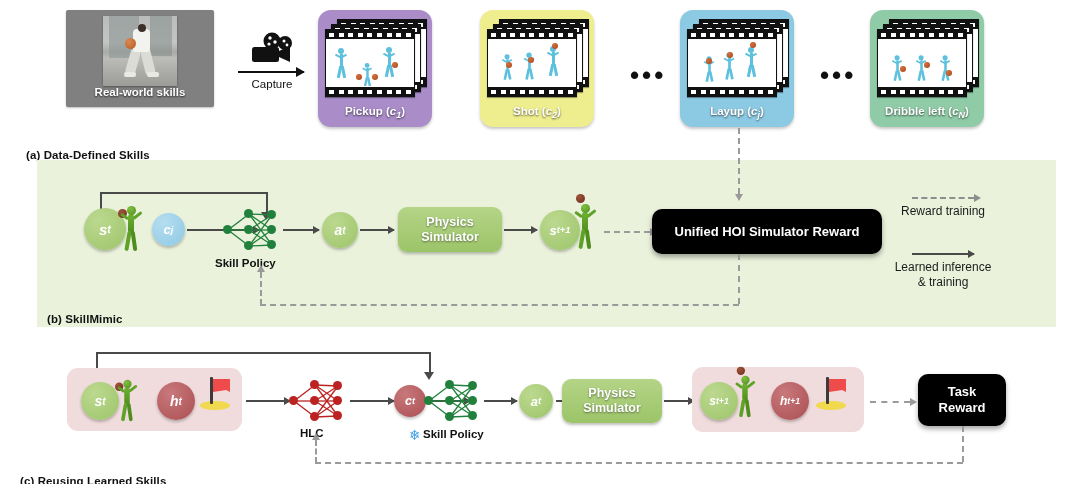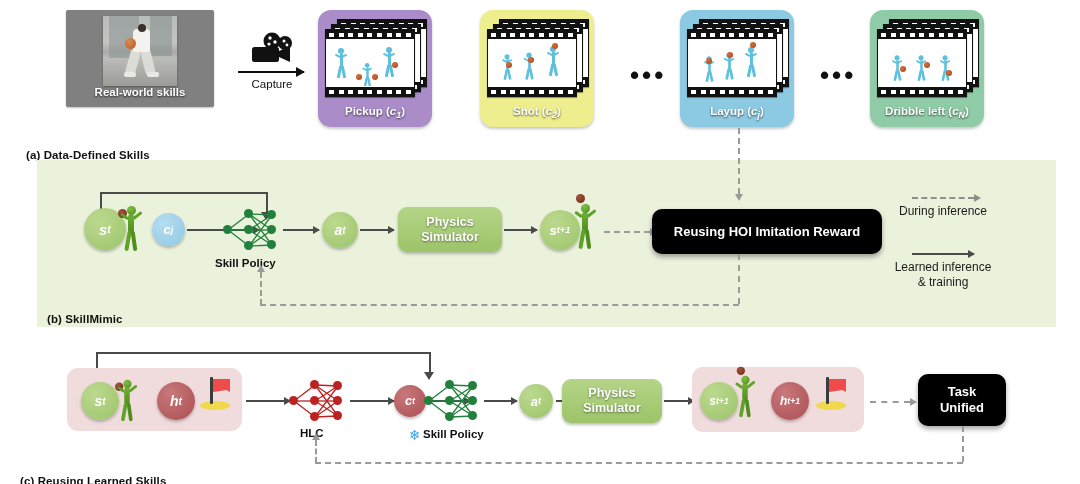--- a/index.html
+++ b/index.html
@@ -687,29 +687,29 @@
     <div class="armL"></div>
     <div class="tr"></div>
     <div class="hd"></div>
     <div class="lgL"></div>
     <div class="lgR"></div>
 </div>
 
 <div class="abs dash-h dash-arrow-r" style="left:604px;top:231px;width:46px;"></div>
 
 <div class="blackbox" style="left:652px;top:209px;width:230px;height:45px;font-size:13px;">
-  <span>Reusing HOI Imitation Reward</span>
+  <span>Unified HOI Simulator Reward</span>
 </div>
 
 <div class="abs dash-v" style="left:738px;top:254px;height:50px;"></div>
 <div class="abs dash-h" style="left:260px;top:304px;width:479px;"></div>
 <div class="abs dash-v dash-arrow-u" style="left:260px;top:272px;height:33px;"></div>
 
 <div class="abs legend-dash" style="left:912px;top:197px;"></div>
-<div class="abs legend-text" style="left:868px;top:204px;">During inference</div>
+<div class="abs legend-text" style="left:868px;top:204px;">Reward training</div>
 <div class="abs legend-solid" style="left:912px;top:253px;"></div>
 <div class="abs legend-text" style="left:868px;top:260px;">
   <span>Learned inference</span><br>
   <span>&amp; training</span>
 </div>
 
 <div class="abs panel-label b-label">(b) SkillMimic</div>
 
 <div class="abs vline" style="left:96px;top:352px;height:26px;"></div>
 <div class="abs solid-line" style="left:96px;top:352px;width:334px;"></div>
@@ -836,20 +836,20 @@
 </div>
 <div class="abs flag" style="left:816px;top:377px;">
   <div class="base"></div>
     <div class="pole"></div>
     <div class="cloth"></div>
 </div>
 
 <div class="abs dash-h dash-arrow-r" style="left:870px;top:401px;width:40px;"></div>
 
 <div class="blackbox" style="left:918px;top:374px;width:88px;height:52px;font-size:13px;line-height:1.25;">
-  <div><span>Task</span><br><span>Unified</span></div>
+  <div><span>Task</span><br><span>Reward</span></div>
 </div>
 
 <div class="abs dash-v" style="left:962px;top:426px;height:36px;"></div>
 <div class="abs dash-h" style="left:315px;top:462px;width:648px;"></div>
 <div class="abs dash-v dash-arrow-u" style="left:315px;top:440px;height:23px;"></div>
 
 <div class="abs panel-label c-label">(c) Reusing Learned Skills</div>
 
 </body></html>

